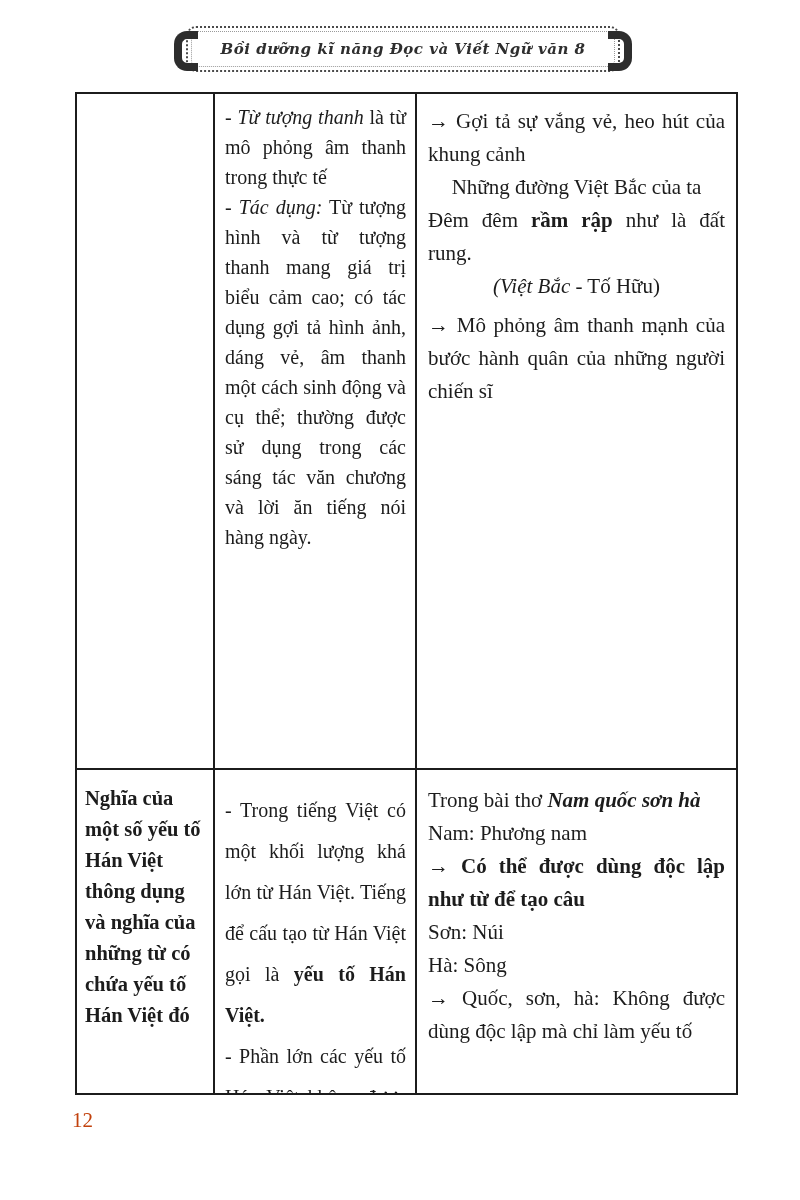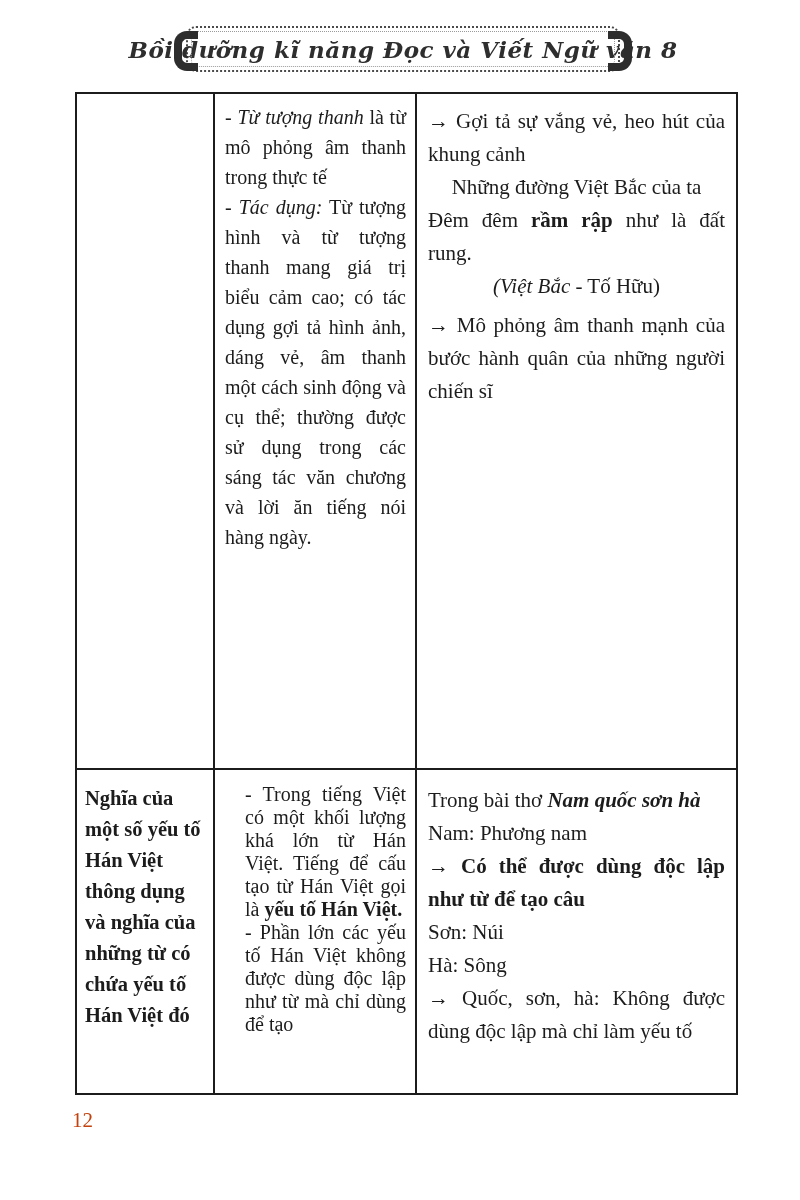--- a/index.html
+++ b/index.html
@@ -39,21 +39,21 @@
     position: absolute;
     left: 3px; right: 3px; top: 3px; bottom: 3px;
     border: 1px dotted #9a9a9a;
     border-radius: 7px;
     pointer-events: none;
   }
   .banner-text {
     font-family: "DejaVu Serif", serif;
     font-style: italic;
     font-weight: bold;
-    font-size: 23px;
+    font-size: 15px;
     letter-spacing: 0.5px;
     color: #2e2e2e;
     white-space: nowrap;
   }
   .cap {
     position: absolute;
     top: 5px;
     bottom: 1px;
     width: 24px;
     box-sizing: border-box;
@@ -88,21 +88,21 @@
     font-size: 20.5px;
     line-height: 31px;
     text-align: left;
   }
   .cell-mid {
     padding: 8px 9px 6px 10px;
     font-size: 20px;
     line-height: 30px;
     text-align: justify;
   }
-  .cell-mid.r2 { padding-top: 13px; line-height: 23px; margin-left: 20px; }
+  .cell-mid.r2 { padding-top: 20px; line-height: 41px; }
   .cell-right {
     padding: 11px 11px 8px 11px;
     font-size: 21px;
     line-height: 33px;
     text-align: justify;
   }
   .cell-right.r2 { padding-top: 14px; text-align: left; }
 
   .mt-def    { margin-top: 62px; }
   .mt-effect { margin-top: 116px; }

